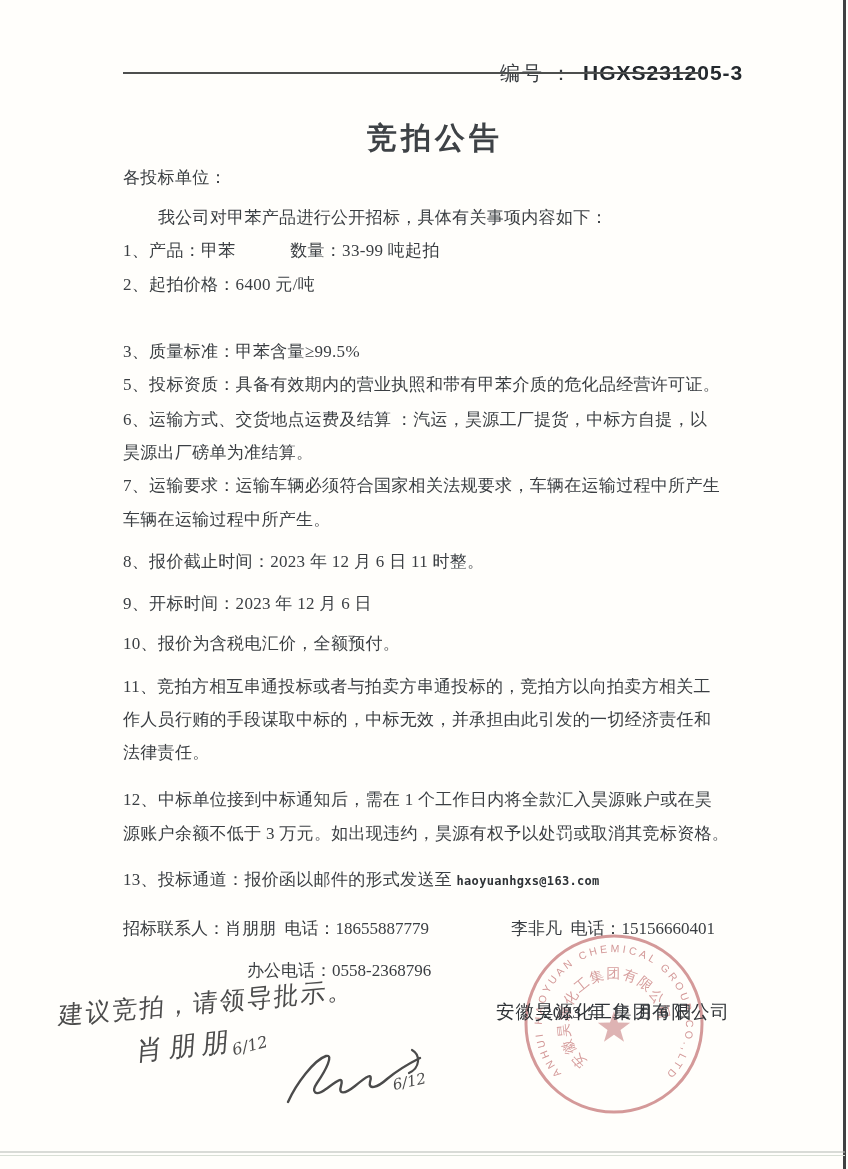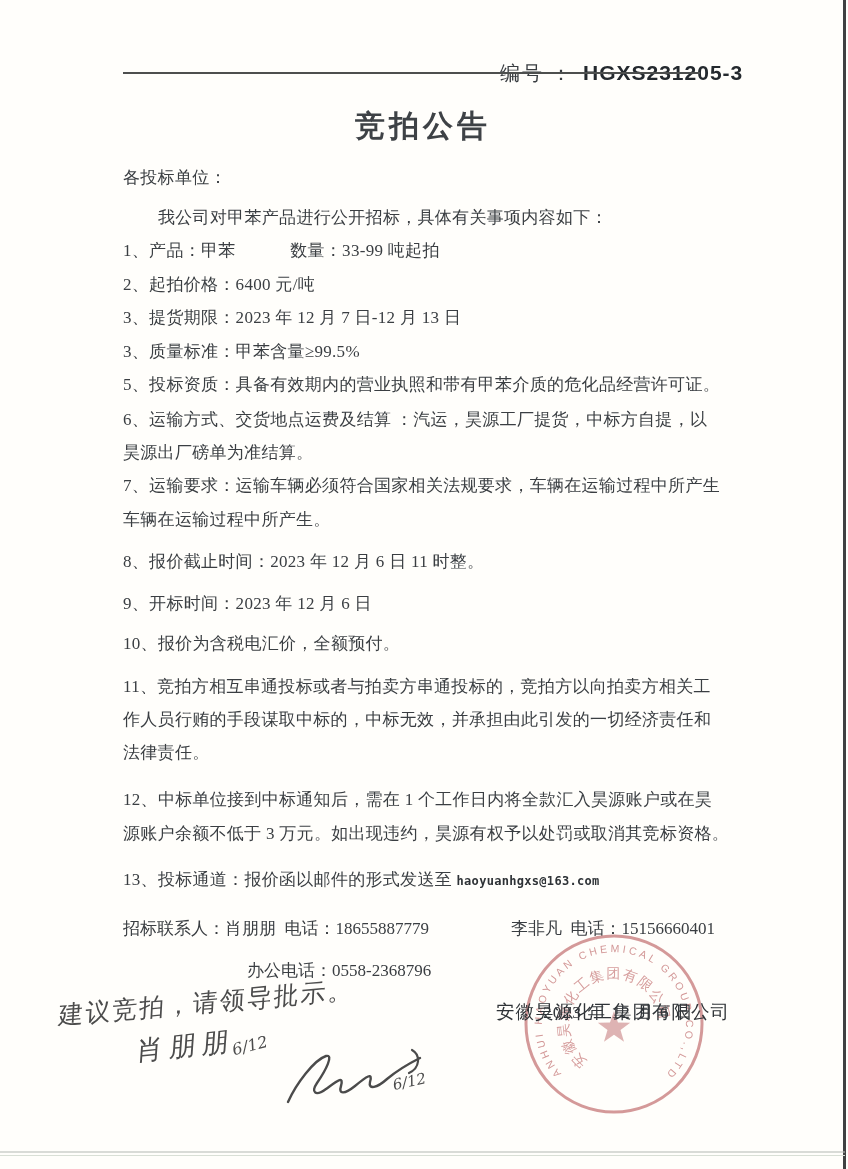--- a/index.html
+++ b/index.html
@@ -10,21 +10,21 @@
     overflow:hidden;
     font-family:"Liberation Serif", serif;
     color:#3a3e42;
   }
   
   .doc-no{position:absolute;left:484px;top:42px;white-space:pre;}
   .doc-no .lbl{font-size:20px;letter-spacing:2px;color:#383c40;}
   .doc-no .num{font-family:"Liberation Sans",sans-serif;font-weight:bold;font-size:21px;
     letter-spacing:1px;color:#24292e;margin-left:10px;}
   .head-rule{position:absolute;left:123px;top:72px;width:577px;height:2px;background:#4d4f4e;}
-  .title{position:absolute;left:123px;top:106px;width:600px;margin:0;text-align:center;
+  .title{position:absolute;left:123px;top:106px;width:600px;margin:12px;text-align:center;
     font-size:30px;font-weight:600;letter-spacing:4px;color:#3e4246;}
   
   .p{position:absolute;left:123px;width:610px;}
   .line{white-space:pre;font-size:17px;line-height:33px;letter-spacing:0.3px;}
   .lh34 .line{line-height:34px;}
   .indent{padding-left:35px;}
   .email{font-family:"DejaVu Sans Mono",monospace;font-weight:bold;font-size:12px;color:#2e3236;}
   
   .abs-line{position:absolute;white-space:pre;font-size:17px;color:#3a3e42;}
   .company{position:absolute;left:496px;top:999px;font-size:18.5px;letter-spacing:1px;
@@ -68,23 +68,20 @@
   </div>
 
   <div class="p" style="top:234px">
     <div class="line">1、产品：甲苯            数量：33-99 吨起拍</div>
   </div>
 
   <div class="p" style="top:268px">
     <div class="line">2、起拍价格：6400 元/吨</div>
   </div>
 
-  <div class="p" style="top:301px">
-    <div class="line">3、提货期限：2023 年 12 月 7 日-12 月 13 日</div>
-  </div>
 
   <div class="p" style="top:335px">
     <div class="line">3、质量标准：甲苯含量≥99.5%</div>
   </div>
 
   <div class="p" style="top:368px">
     <div class="line">5、投标资质：具备有效期内的营业执照和带有甲苯介质的危化品经营许可证。</div>
   </div>
 
   <div class="p" style="top:403px">

